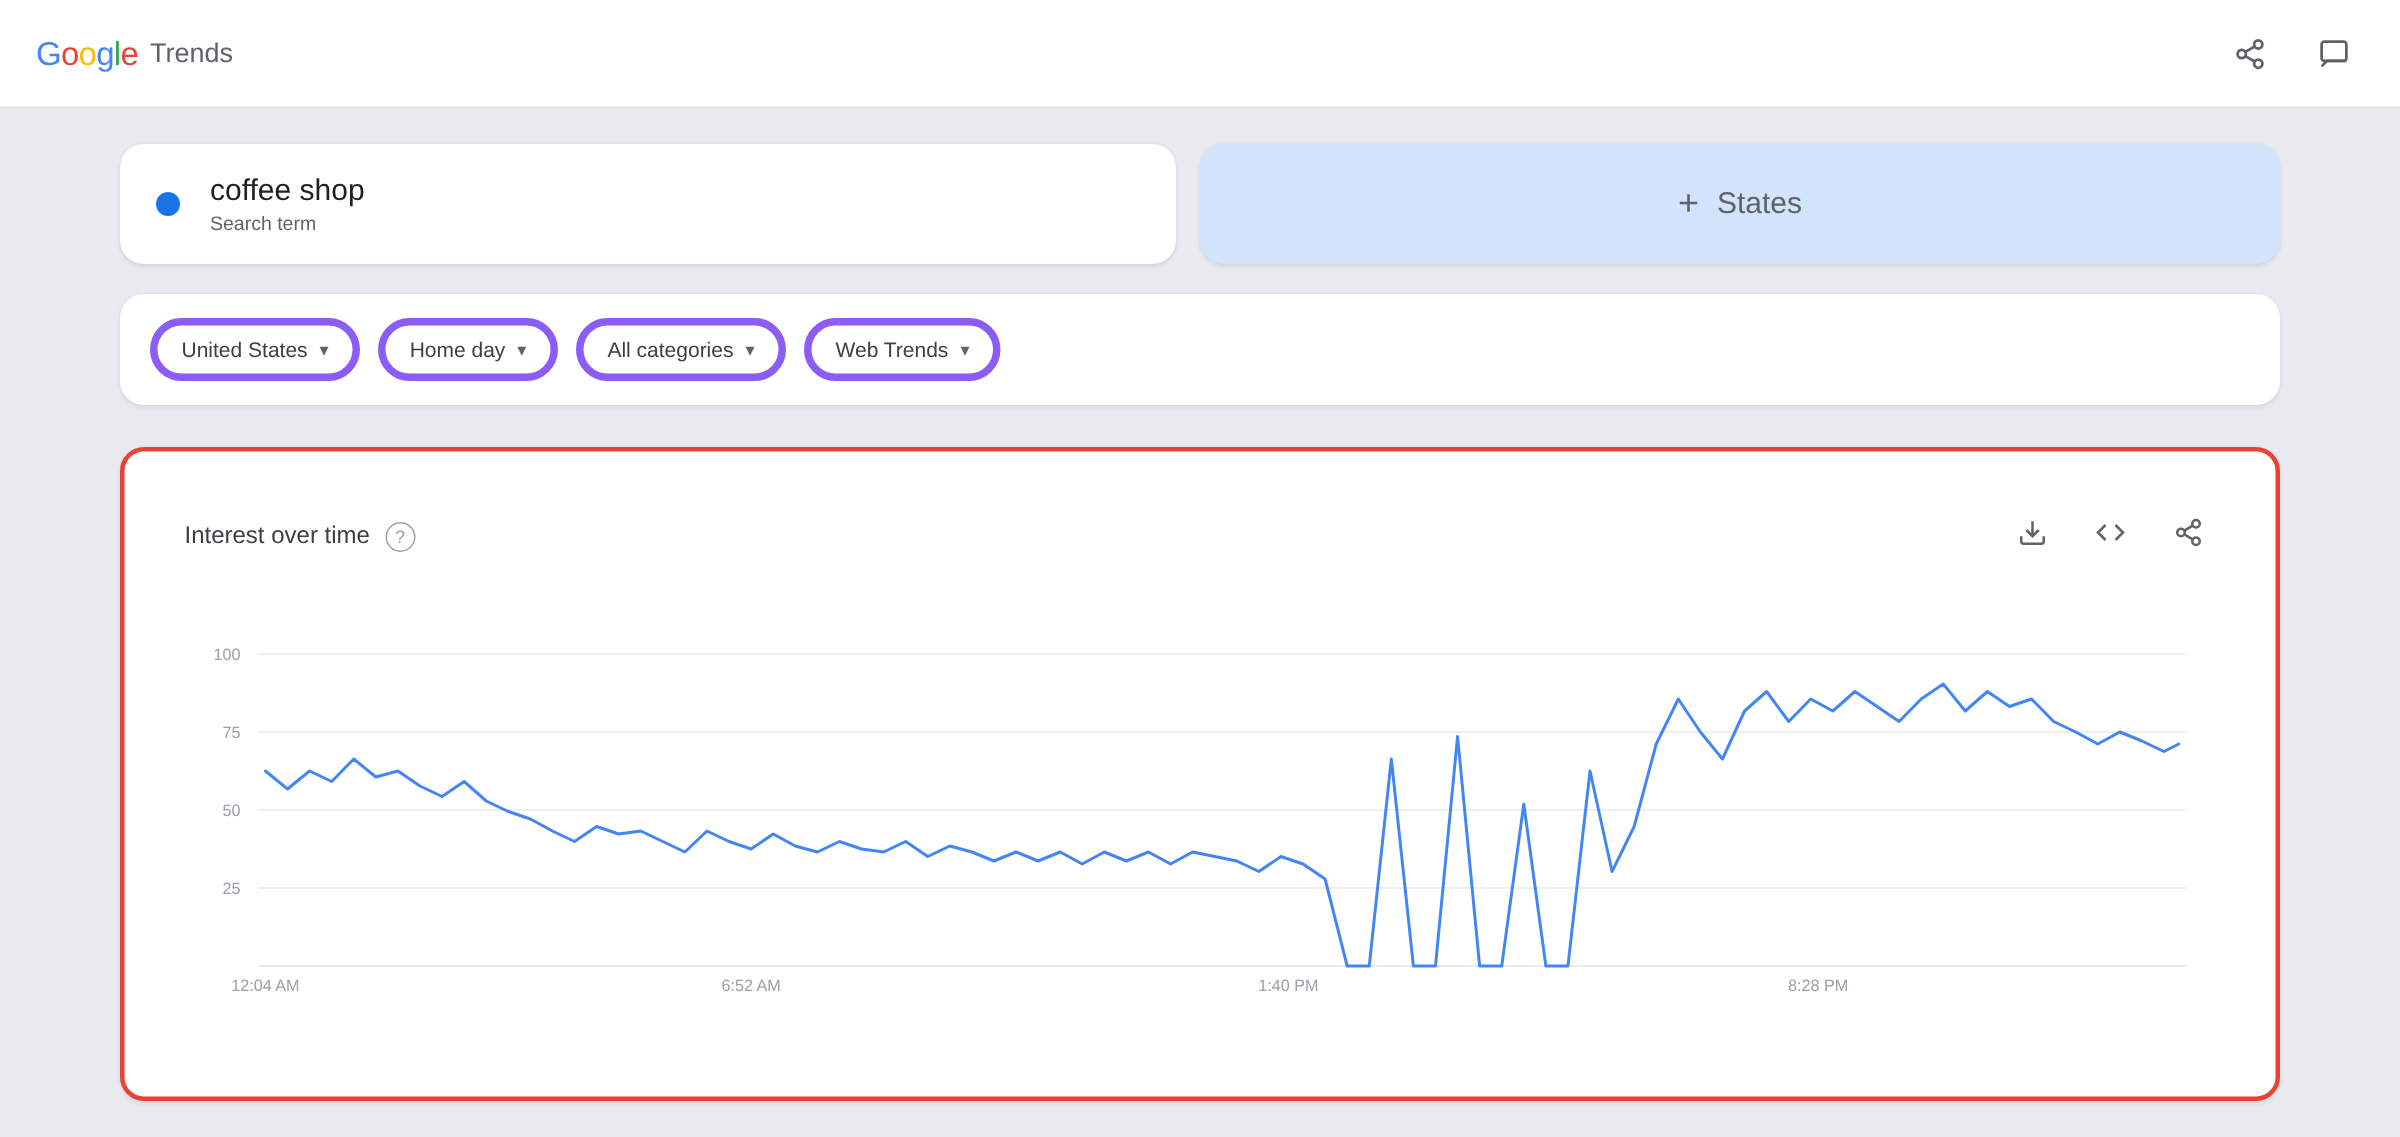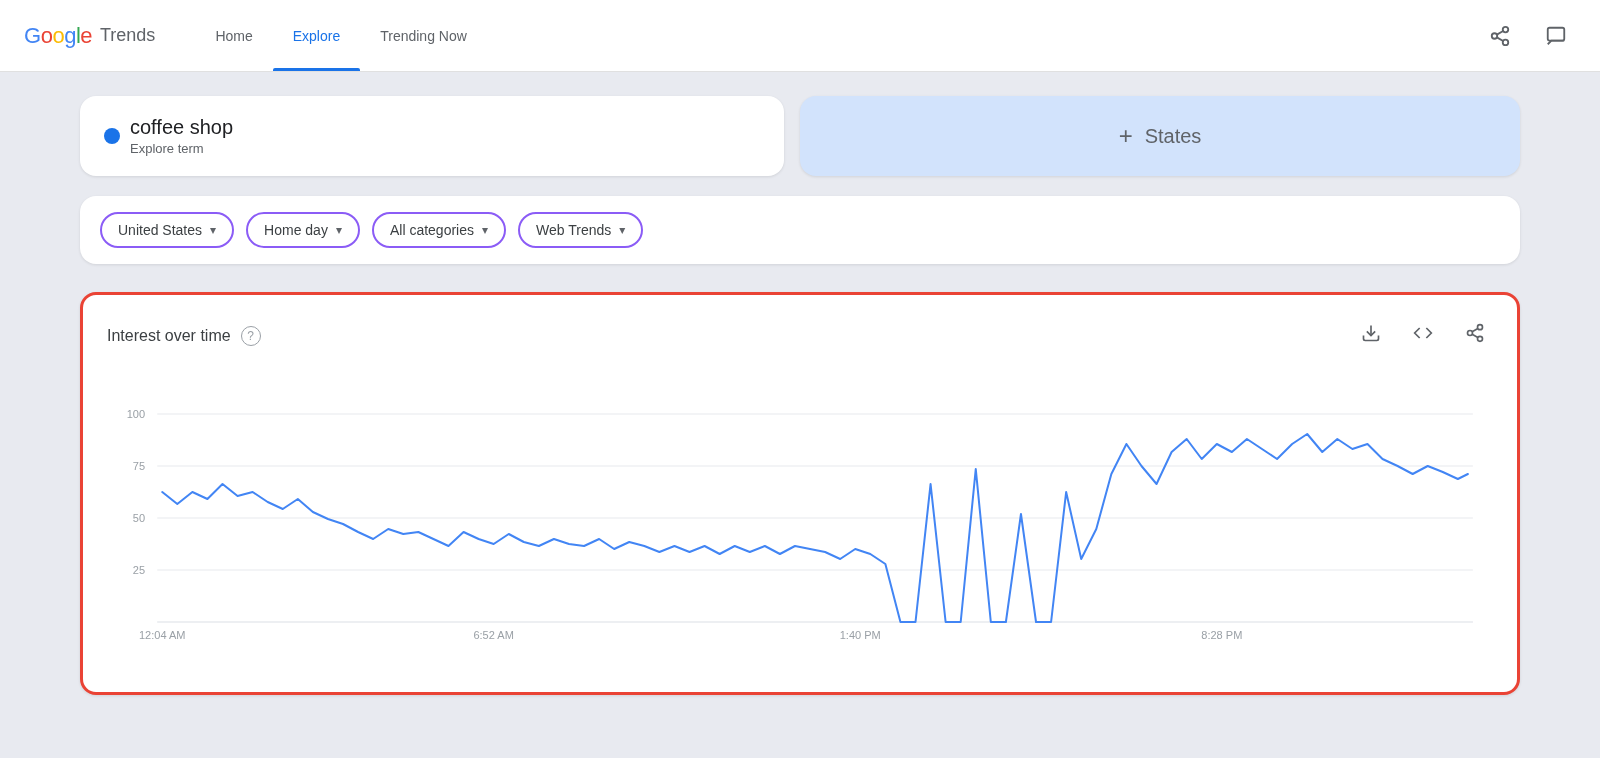--- a/index.html
+++ b/index.html
@@ -102,21 +102,21 @@
       gap: 16px;
       margin-bottom: 20px;
     }
     .search-term-card {
       background: #fff;
       border-radius: 16px;
       padding: 20px 24px;
       flex: 1;
       display: flex;
       align-items: center;
-      gap: 10px;
+      gap: 20px;
       box-shadow: 0 1px 3px rgba(0,0,0,0.1);
     }
     .search-dot {
       width: 16px;
       height: 16px;
       border-radius: 50%;
       background: #1a73e8;
       flex-shrink: 0;
     }
     .search-text h2 {
@@ -159,38 +159,38 @@
       background: #fff;
       border-radius: 16px;
       padding: 16px 20px;
       box-shadow: 0 1px 3px rgba(0,0,0,0.1);
     }
     .filter-btn {
       display: flex;
       align-items: center;
       gap: 8px;
       padding: 8px 16px;
-      border: 2px solid #8b5cf6;
+      border: 5px solid #8b5cf6;
       border-radius: 24px;
       background: #fff;
       cursor: pointer;
       font-size: 14px;
       color: #3c4043;
       font-family: inherit;
     }
     .chevron {
       font-size: 12px;
       color: #5f6368;
     }
 
     
     .chart-card {
       background: #fff;
       border-radius: 16px;
-      padding: 24px;
+      padding: 40px;
       box-shadow: 0 1px 3px rgba(0,0,0,0.1);
       border: 3px solid #ea4335;
     }
     .chart-header {
       display: flex;
       align-items: center;
       justify-content: space-between;
       margin-bottom: 32px;
     }
     .chart-title-row {
@@ -262,25 +262,20 @@
 </head>
 <body>
 
 <div class="header">
   <div class="logo">
     <span class="logo-google">
       <span class="logo-g">G</span><span class="logo-o1">o</span><span class="logo-o2">o</span><span class="logo-g2">g</span><span class="logo-l">l</span><span class="logo-e">e</span>
     </span>
     <span class="logo-trends">Trends</span>
   </div>
-  <nav class="nav">
-    <a class="nav-item">Home</a>
-    <a class="nav-item active">Explore</a>
-    <a class="nav-item">Trending Now</a>
-  </nav>
   <div class="header-actions">
     <div class="icon-btn">
       <svg width="22" height="22" viewBox="0 0 24 24" fill="none" stroke="#5f6368" stroke-width="2">
         <circle cx="18" cy="5" r="3"></circle>
           <circle cx="6" cy="12" r="3"></circle>
           <circle cx="18" cy="19" r="3"></circle>
         <line x1="8.59" y1="13.51" x2="15.42" y2="17.49"></line>
           <line x1="15.41" y1="6.51" x2="8.59" y2="10.49"></line>
       </svg>
     </div>
@@ -293,21 +288,21 @@
   </div>
 </div>
 
 <div class="main">
 
   <div class="search-row">
     <div class="search-term-card">
       <div class="search-dot"></div>
       <div class="search-text">
         <h2>coffee shop</h2>
-        <p>Explore term</p>
+        <p>Search term</p>
       </div>
     </div>
     <div class="compare-card">
       <span class="compare-plus">+</span>
       <span class="compare-label">States</span>
     </div>
   </div>
 
   <div class="filter-row">
     <button class="filter-btn">

